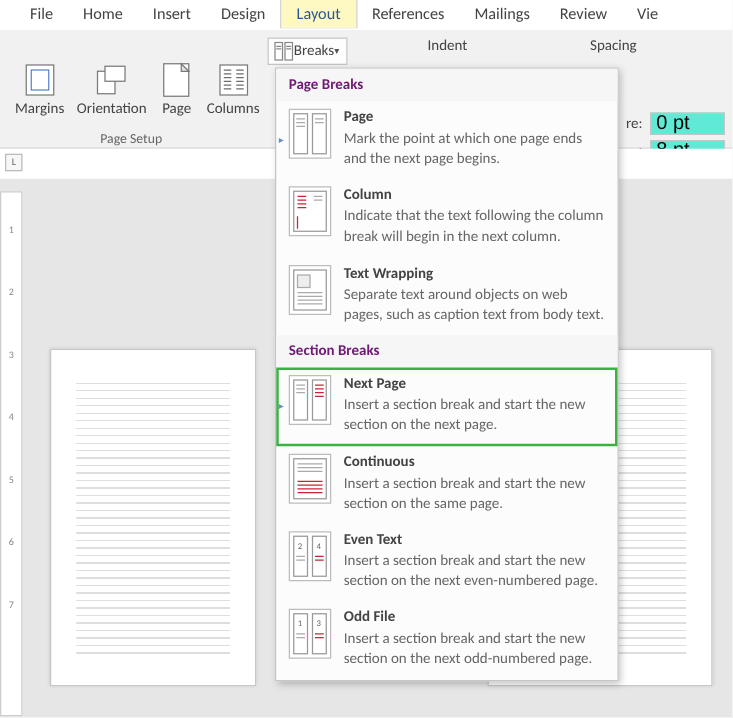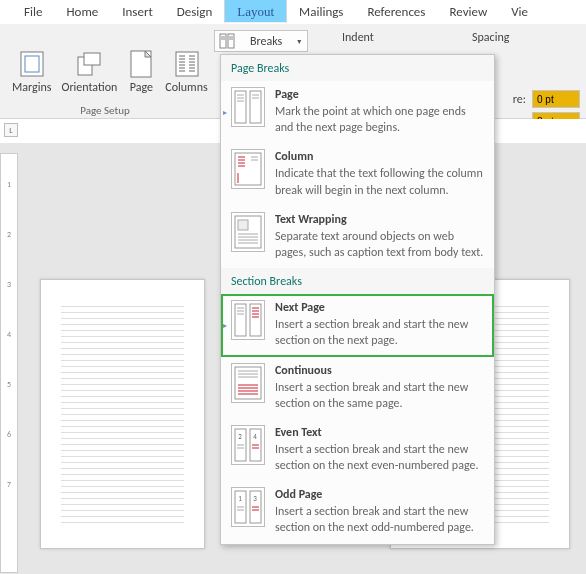--- a/index.html
+++ b/index.html
@@ -31,24 +31,23 @@
     padding: 4px 12px 3px 12px;
     height: 24px;
     display: flex;
     align-items: center;
     cursor: pointer;
     text-align: right;
   }
   .tab.active {
     border: 1px solid #d4d4d4;
     border-bottom: 1px solid #f1f1f1;
-    background: #7dd3fc;
+    background: #fef9c3;
     color: #2b569a;
     font-weight: 400;
-    font-family: Liberation Serif, serif;
   }
 
   
   .ribbon {
     position: relative;
     height: 95px;
     background: #f1f1f1;
     border-bottom: 1px solid #d4d4d4;
     display: flex;
   }
@@ -85,21 +84,21 @@
   }
 
   .group-breaks {
     width: 116px;
     padding: 6px 0 0 4px;
     border-right: 0px solid transparent;
   }
   .breaks-dd {
     display: inline-flex;
     align-items: center;
-    gap: 15px;
+    gap: 0;
     padding: 2px 6px 2px 4px;
     border: 1px solid #c5c5c5;
     background: #fdfdfd;
     cursor: pointer;
     font-size: 12px;
   }
   .breaks-dd .caret {
     font-size: 8px;
     color: #555;
   }
@@ -112,26 +111,26 @@
   .isp-headers {
     display: flex;
     font-size: 12px;
     color: #444;
   }
   .isp-headers > div:first-child { width: 130px; }
   .isp-rows { margin-top: 30px; font-size: 12px; }
   .isp-row { display:flex; align-items:center; margin-bottom:4px; gap:6px;}
   .isp-row .lab { width:30px; text-align:right; color:#444; }
   .isp-row input {
-    width: 48px;
+    width: 60px;
     height: 18px;
-    font-size: 10px;
+    font-size: 16px;
     padding: 0 4px;
     border: 1px solid #c5c5c5;
-    background:#eab308;
+    background:#5eead4;
   }
 
   
   .ruler-area {
     position: relative;
     height: 24px;
     background: #fff;
     border-bottom: 0;
   }
   .ruler-l-marker {
@@ -186,22 +185,22 @@
     top: 54px;
     width: 275px;
     background: #fcfcfc;
     border: 1px solid #c5c5c5;
     box-shadow: 2px 2px 6px rgba(0,0,0,0.25);
     z-index: 50;
     font-size: 12px;
   }
   .dd-section-header {
     padding: 6px 10px 6px 10px;
-    font-weight: 400;
-    color: #0f766e;
+    font-weight: 700;
+    color: #701a75;
     background:#f6f6f6;
   }
   .dd-item {
     display: flex;
     gap: 10px;
     padding: 6px 10px 8px 10px;
     cursor: pointer;
     position: relative;
   }
   .dd-item .marker {
@@ -231,22 +230,22 @@
 </style>
 </head>
 <body>
 
 <div class="tabs">
   <div class="tab">File</div>
   <div class="tab">Home</div>
   <div class="tab">Insert</div>
   <div class="tab">Design</div>
   <div class="tab active">Layout</div>
+  <div class="tab">References</div>
   <div class="tab">Mailings</div>
-  <div class="tab">References</div>
   <div class="tab">Review</div>
   <div class="tab">Vie</div>
 </div>
 
 <div class="ribbon">
 
   <div class="group-pagesetup">
     <div class="pagesetup-row">
       <div class="big-btn">
         <span class="icon-box">
@@ -482,17 +481,17 @@
           <rect x="17" y="2" width="11" height="32" fill="#fff" stroke="#999"></rect>
       <text x="7" y="12" font-size="7" fill="#666" text-anchor="middle">1</text>
       <text x="22" y="12" font-size="7" fill="#666" text-anchor="middle">3</text>
       <line x1="4" y1="18" x2="11" y2="18" stroke="#aaa"></line>
           <line x1="4" y1="21" x2="11" y2="21" stroke="#aaa"></line>
       <line x1="19" y1="18" x2="26" y2="18" stroke="#c23"></line>
           <line x1="19" y1="21" x2="26" y2="21" stroke="#c23"></line>
         </svg>
     </div>
     <div class="info">
-      <div class="title ul">Odd Page</div>
+      <div class="title ul">Odd File</div>
       <div class="desc">Insert a section break and start the new section on the next odd-numbered page.</div>
     </div>
   </div>
 </div>
 
 </body></html>

